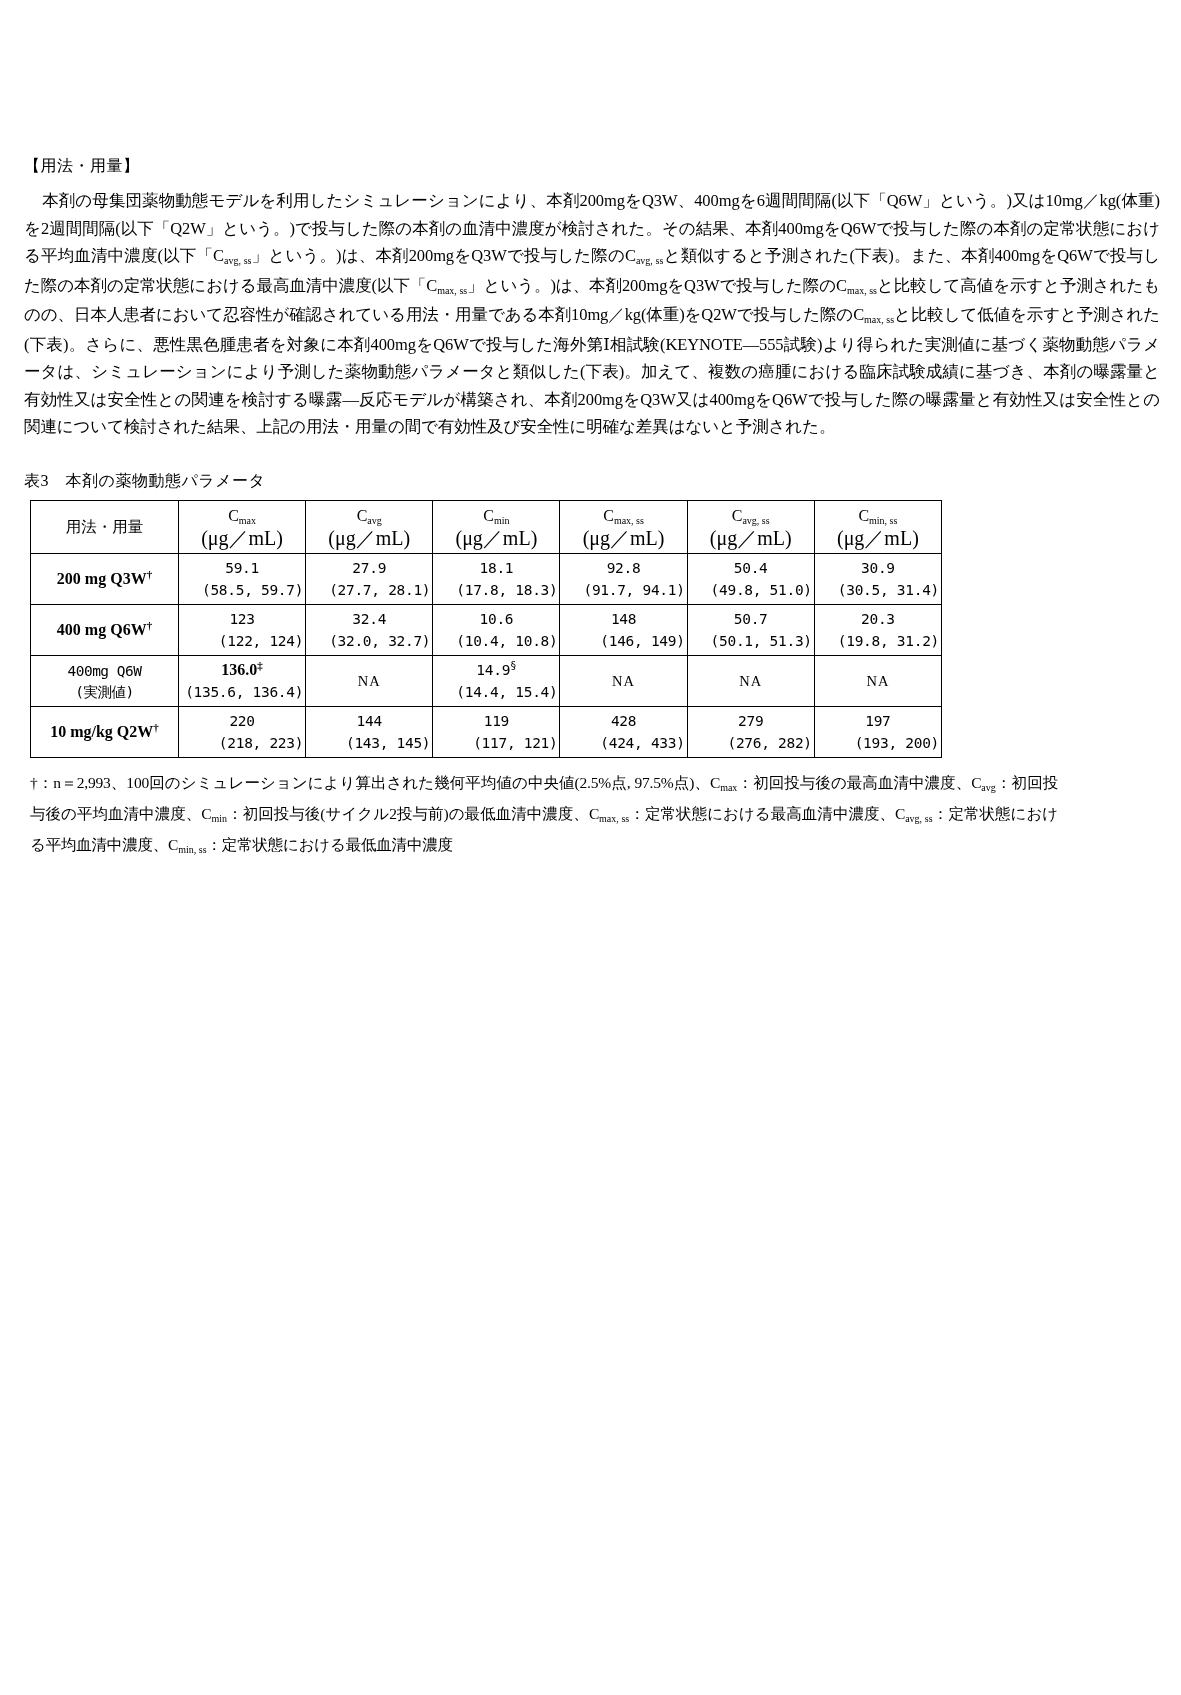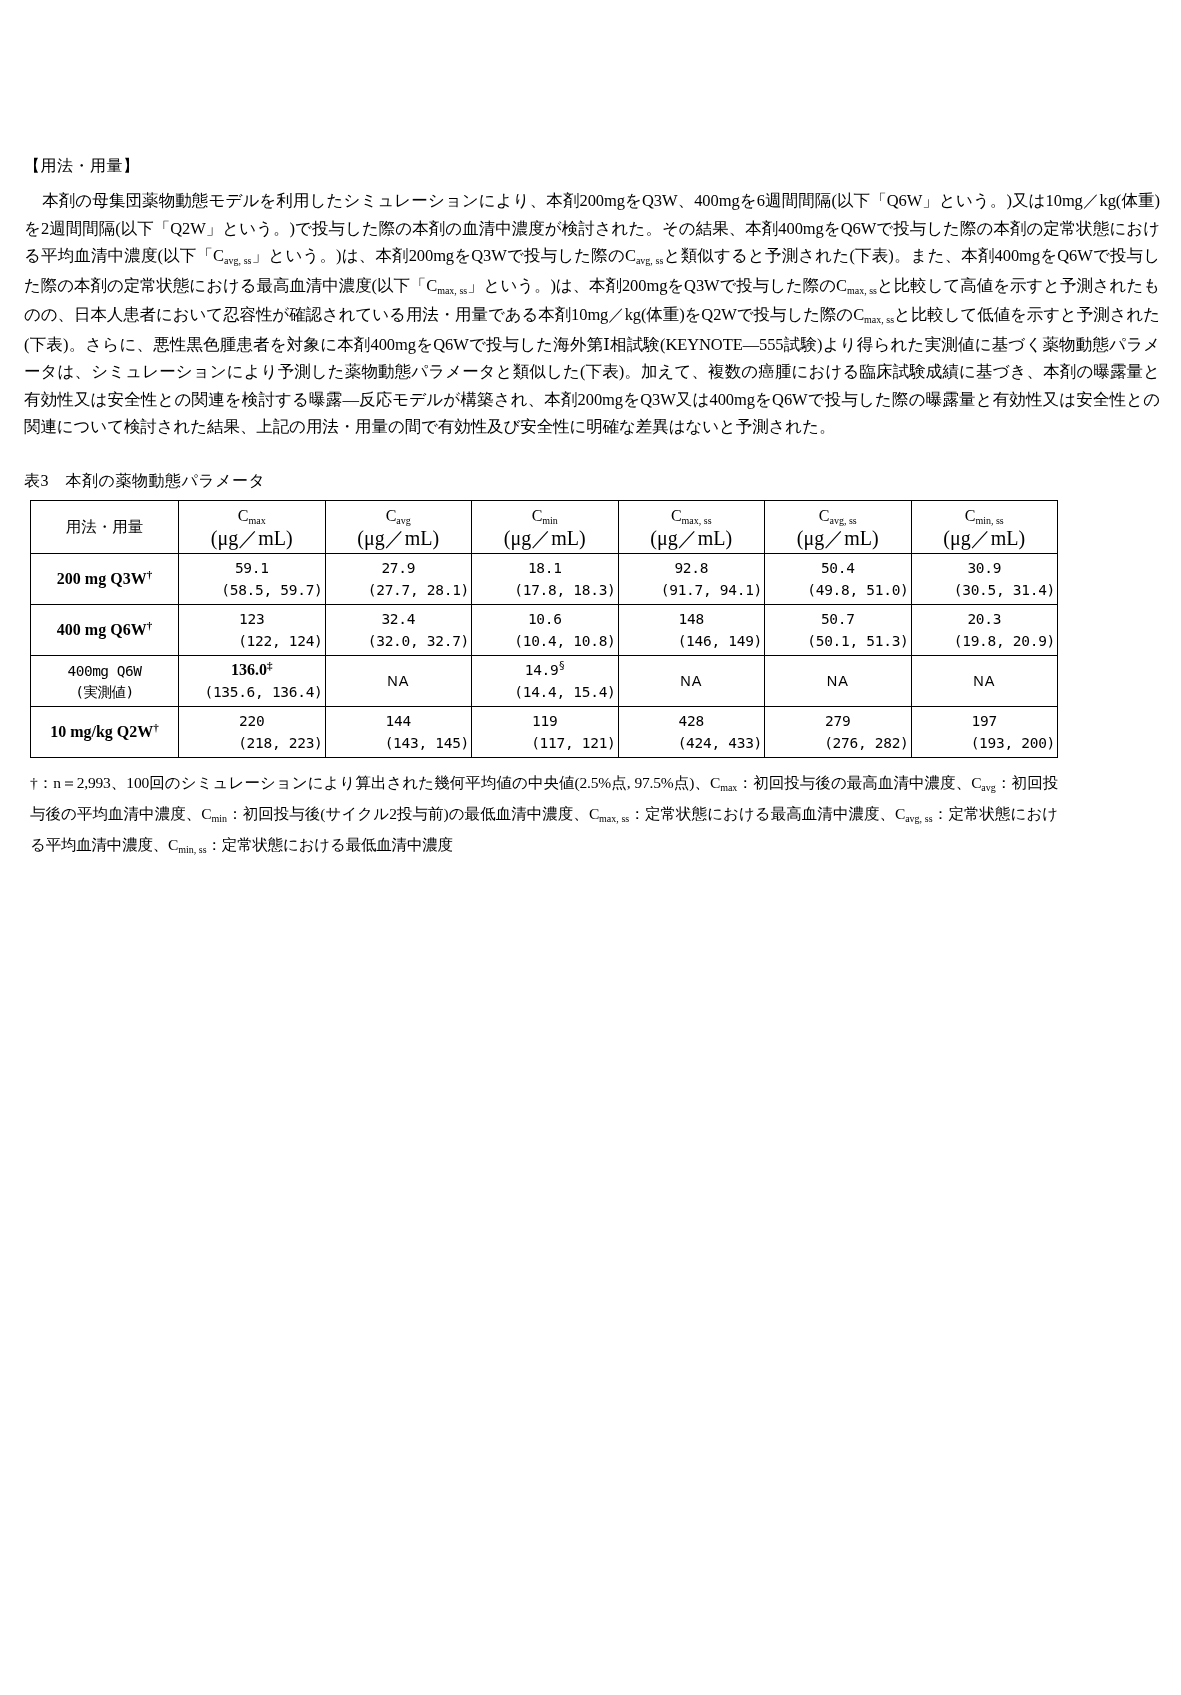--- a/index.html
+++ b/index.html
@@ -64,21 +64,21 @@
   .table-title {
     font-size: 16px;
     margin-top: 30px;
     margin-bottom: 8px;
     letter-spacing: 0.5px;
   }
 
   
   table.pk {
     border-collapse: collapse;
-    width: 1028px;
+    width: 912px;
     margin-left: 6px;
     table-layout: fixed;
     font-size: 15.5px;
   }
   table.pk td, table.pk th {
     border: 1px solid #000;
     text-align: center;
     vertical-align: middle;
     padding: 2px 2px;
     font-weight: normal;
@@ -112,21 +112,21 @@
     font-family: "DejaVu Sans Mono", monospace;
     font-size: 14.5px;
     letter-spacing: -0.3px;
   }
   .num-b {
     font-family: "Liberation Serif", serif;
     font-weight: bold;
     font-size: 16px;
   }
   .na {
-    font-family: Liberation Sans, sans-serif;
+    font-family: Liberation Serif, serif;
     font-size: 14.5px;
     letter-spacing: 1px;
   }
 
   
   .footnotes {
     margin-top: 10px;
     margin-left: 6px;
     width: 1028px;
     font-size: 15.5px;
@@ -239,21 +239,21 @@
             <td>
               <span class="val-main num">148</span>
               <span class="val-ci num">(146, 149)</span>
             </td>
             <td>
               <span class="val-main num">50.7</span>
               <span class="val-ci num">(50.1, 51.3)</span>
             </td>
             <td>
               <span class="val-main num">20.3</span>
-              <span class="val-ci num">(19.8, 20.9)</span>
+              <span class="val-ci num">(19.8, 31.2)</span>
             </td>
           </tr>
           <tr>
             <td><span class="regimen-plain">400mg Q6W</span><div class="regimen-plain">(実測値)</div></td>
             <td>
               <span class="val-main num-b">136.0<sup class="dg">‡</sup></span>
               <span class="val-ci num">(135.6, 136.4)</span>
             </td>
             <td>
               <span class="val-main na">NA</span>

